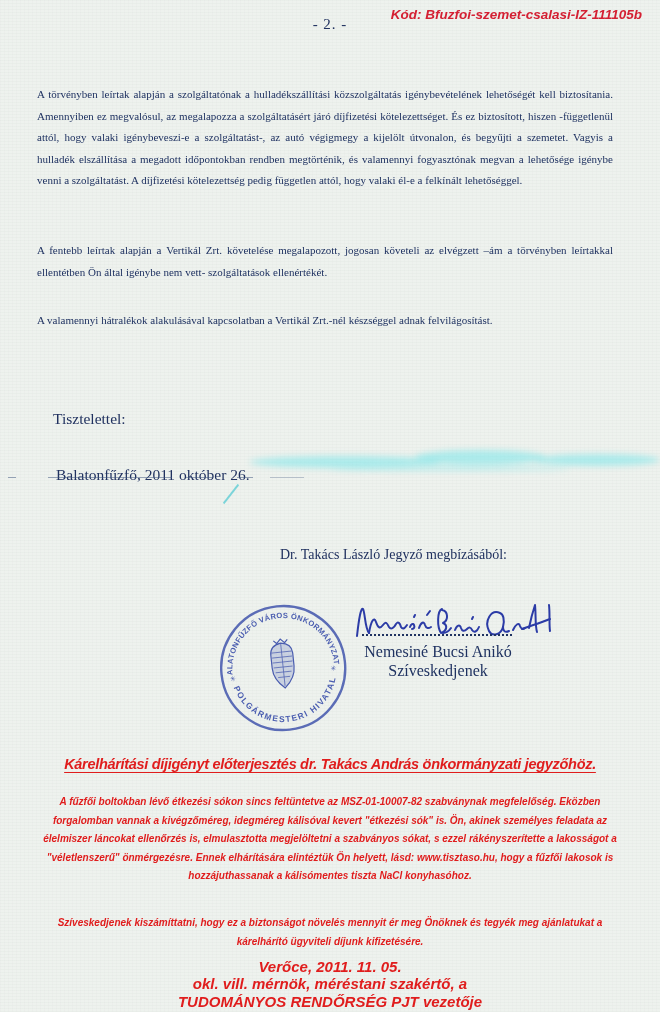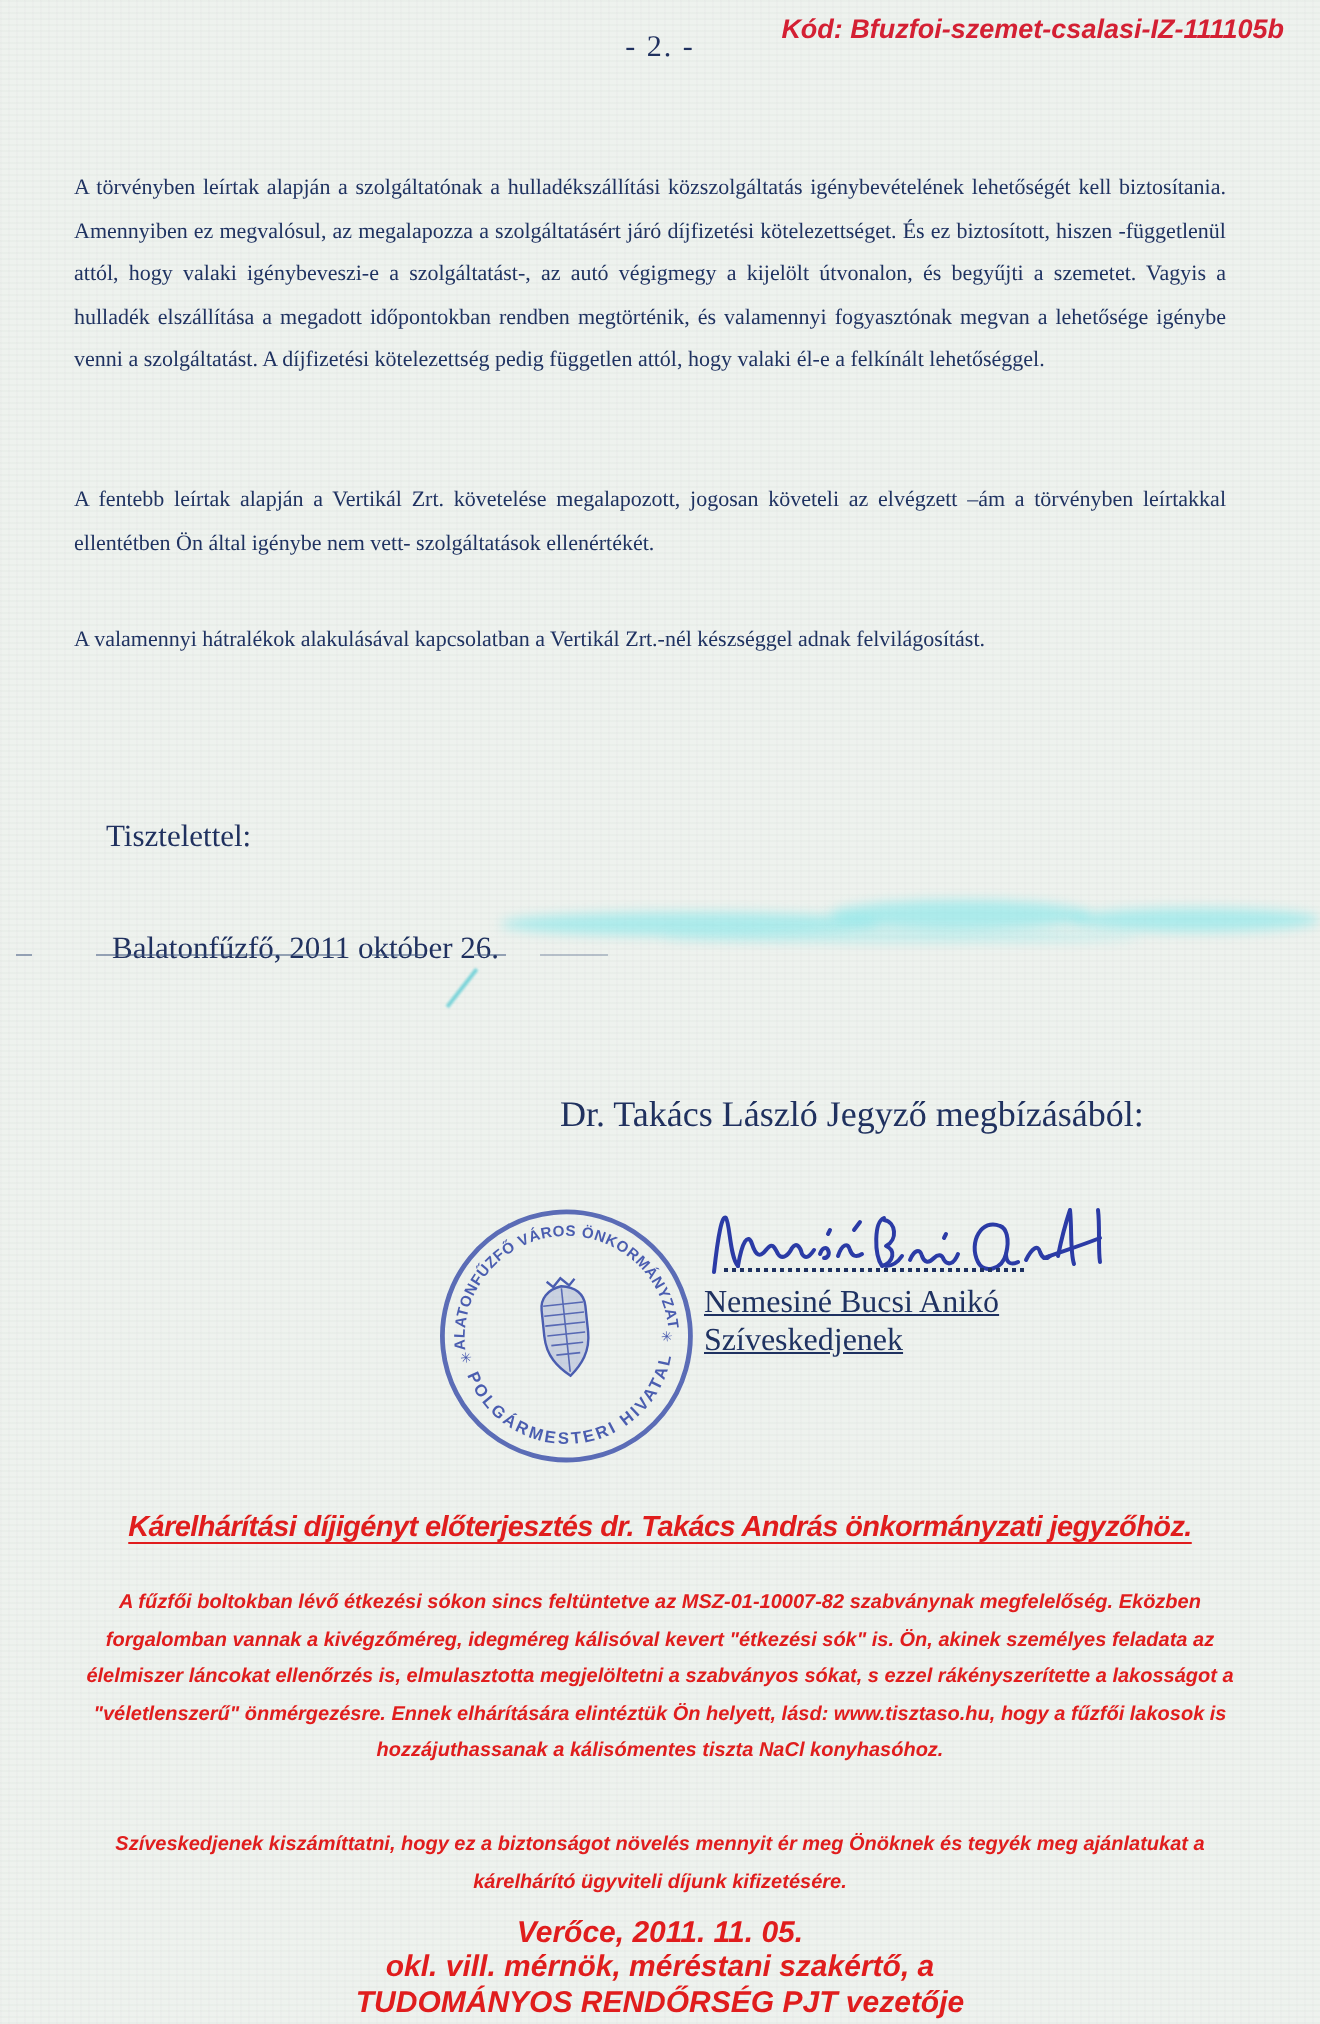--- a/index.html
+++ b/index.html
@@ -18,32 +18,32 @@
   .code{top:7px; right:18px; font-family:"Liberation Sans", sans-serif;
         font-weight:bold; font-style:italic; font-size:13.5px; color:#d42033;}
   
   .para{left:37px; width:576px; font-size:11px; line-height:21.5px;
         text-align:justify; color:#1f3261;}
   .p1{top:84px;}
   .p2{top:240px;}
   .p3{top:310px;}
   .closing{top:410px; left:53px; font-size:15.5px;}
   .dateline{top:466px; left:56px; font-size:15.5px;text-align:right;}
-  .onbehalf{top:547px; left:280px; font-size:18px;}
+  .onbehalf{top:547px; left:280px; font-size:14px;}
   
   .smudge{background:rgba(118,229,233,.55); filter:blur(3px); border-radius:50%;}
   .strike{height:1px; background:rgba(62,84,125,.5); top:477px;}
   .slash{width:2px; height:24px; background:rgba(95,205,212,.8);
          top:482px; left:230px; transform:rotate(38deg); filter:blur(.5px);}
   
   .stamp{top:596px; left:215px; transform:rotate(-6deg); opacity:.92;}
   .sig{top:600px; left:352px;}
   .dotted{top:634px; left:362px; width:150px; border-bottom:2px dotted #1f3261;}
-  .signer{top:642px; left:352px; width:172px; text-align:left;
-          font-size:16px; line-height:19px; color:#1f3261;text-decoration:underline;}
+  .signer{top:642px; left:352px; width:172px; text-align:center;
+          font-size:16px; line-height:19px; color:#1f3261;}
   
   .red{font-family:"Liberation Sans", sans-serif; font-weight:bold; font-style:italic;
        color:#e01d1d; text-align:center;margin-top:36px;}
   .red-heading{top:720px; left:0; right:0; font-size:14.5px; letter-spacing:-.3px;
                white-space:nowrap; text-decoration:underline; text-underline-offset:3px;}
   .red-p{left:40px; width:580px; font-size:10px; line-height:18.6px;}
   .rp1{top:757px;}
   .rp2{top:878px;}
   .red-sign{top:922px; left:40px; width:580px; font-size:15px; line-height:17.4px;}
 </style>

